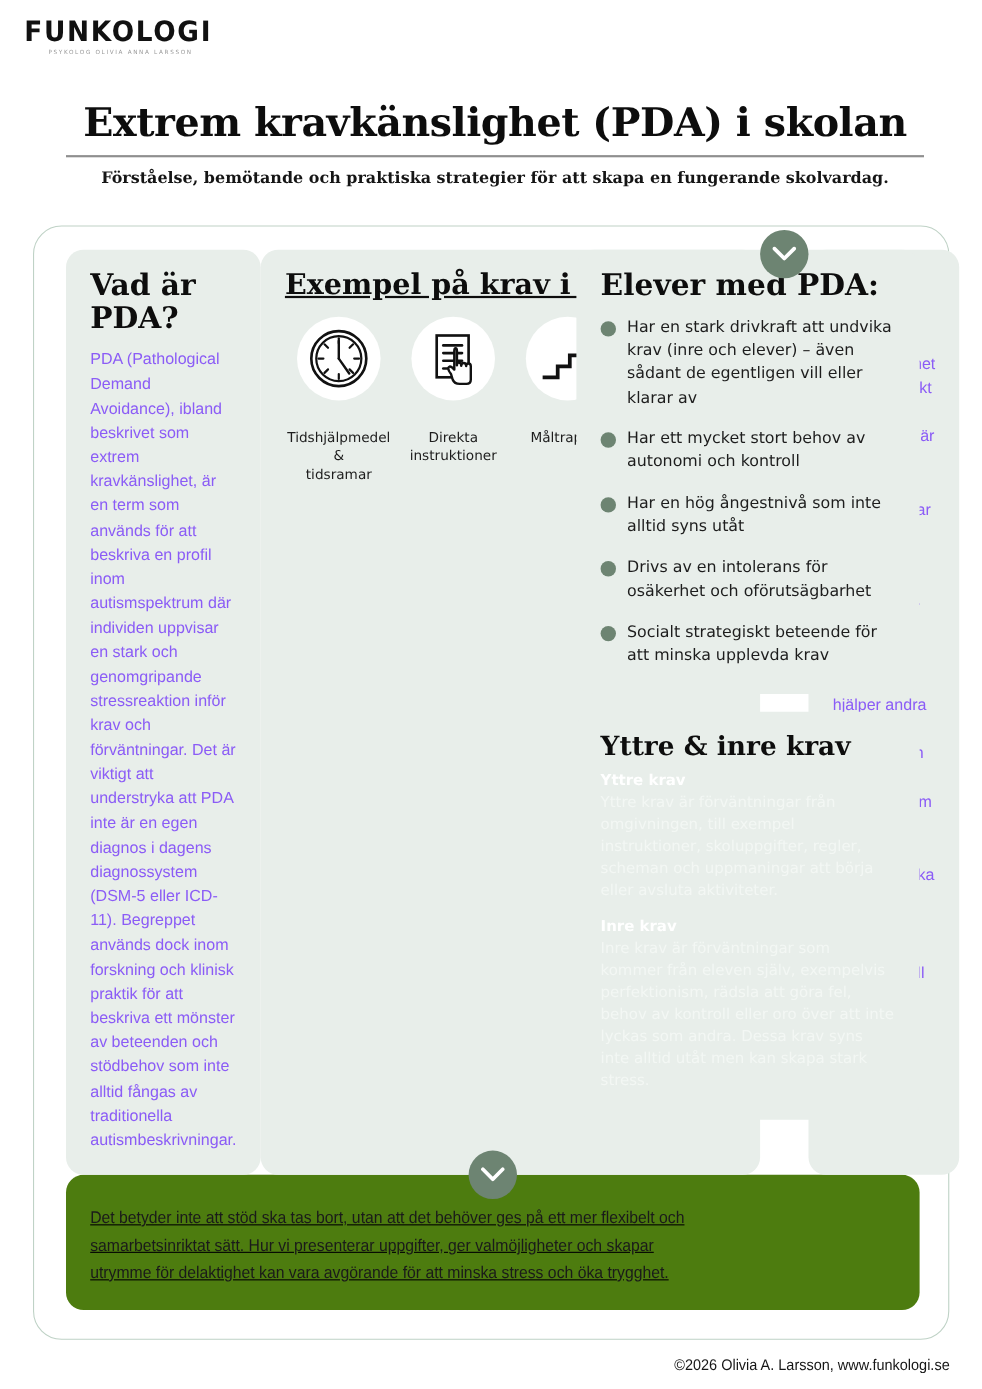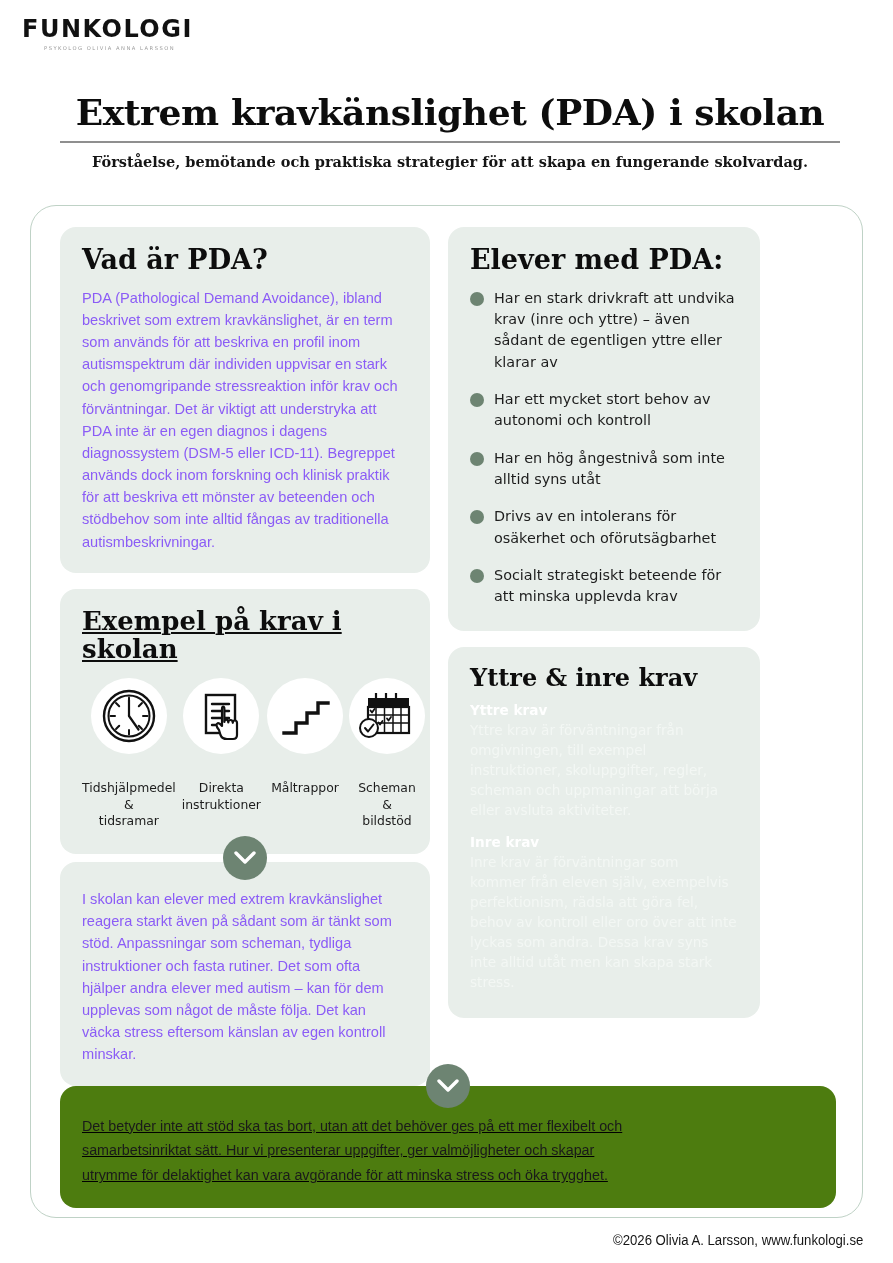--- a/index.html
+++ b/index.html
@@ -95,21 +95,21 @@
     position: absolute;
     left: 60px;
     top: 227px;
     width: 776px;
   }
   .cols {
     display: flex;
     gap: 18px;
     align-items: flex-start;
   }
-  .col-left  { width: 370px; display: flex; flex-direction: column; }
+  .col-left  { width: 446px; display: flex; flex-direction: row; }
   .col-right { width: 312px; display: flex; flex-direction: column; }
 
   .card {
     background: #e8eeea;
     border-radius: 16px;
     padding: 18px 22px 20px 22px;
   }
 
   .card-title {
     font-family: "DejaVu Serif", serif;
@@ -389,21 +389,21 @@
 
       </div>
 
       <div class="col-right">
 
         <div class="card" style="padding-bottom:24px;">
           <div class="card-title t-elever">Elever med PDA:</div>
           <div class="bullets">
             <div class="bullet-row">
               <div class="dot"></div>
-              <div class="bullet-text">Har en stark drivkraft att undvika krav (inre och yttre) – även sådant de egentligen yttre eller klarar av</div>
+              <div class="bullet-text">Har en stark drivkraft att undvika krav (inre och elever) – även sådant de egentligen vill eller klarar av</div>
             </div>
             <div class="bullet-row">
               <div class="dot"></div>
               <div class="bullet-text">Har ett mycket stort behov av autonomi och kontroll</div>
             </div>
             <div class="bullet-row">
               <div class="dot"></div>
               <div class="bullet-text">Har en hög ångestnivå som inte alltid syns utåt</div>
             </div>
             <div class="bullet-row">

